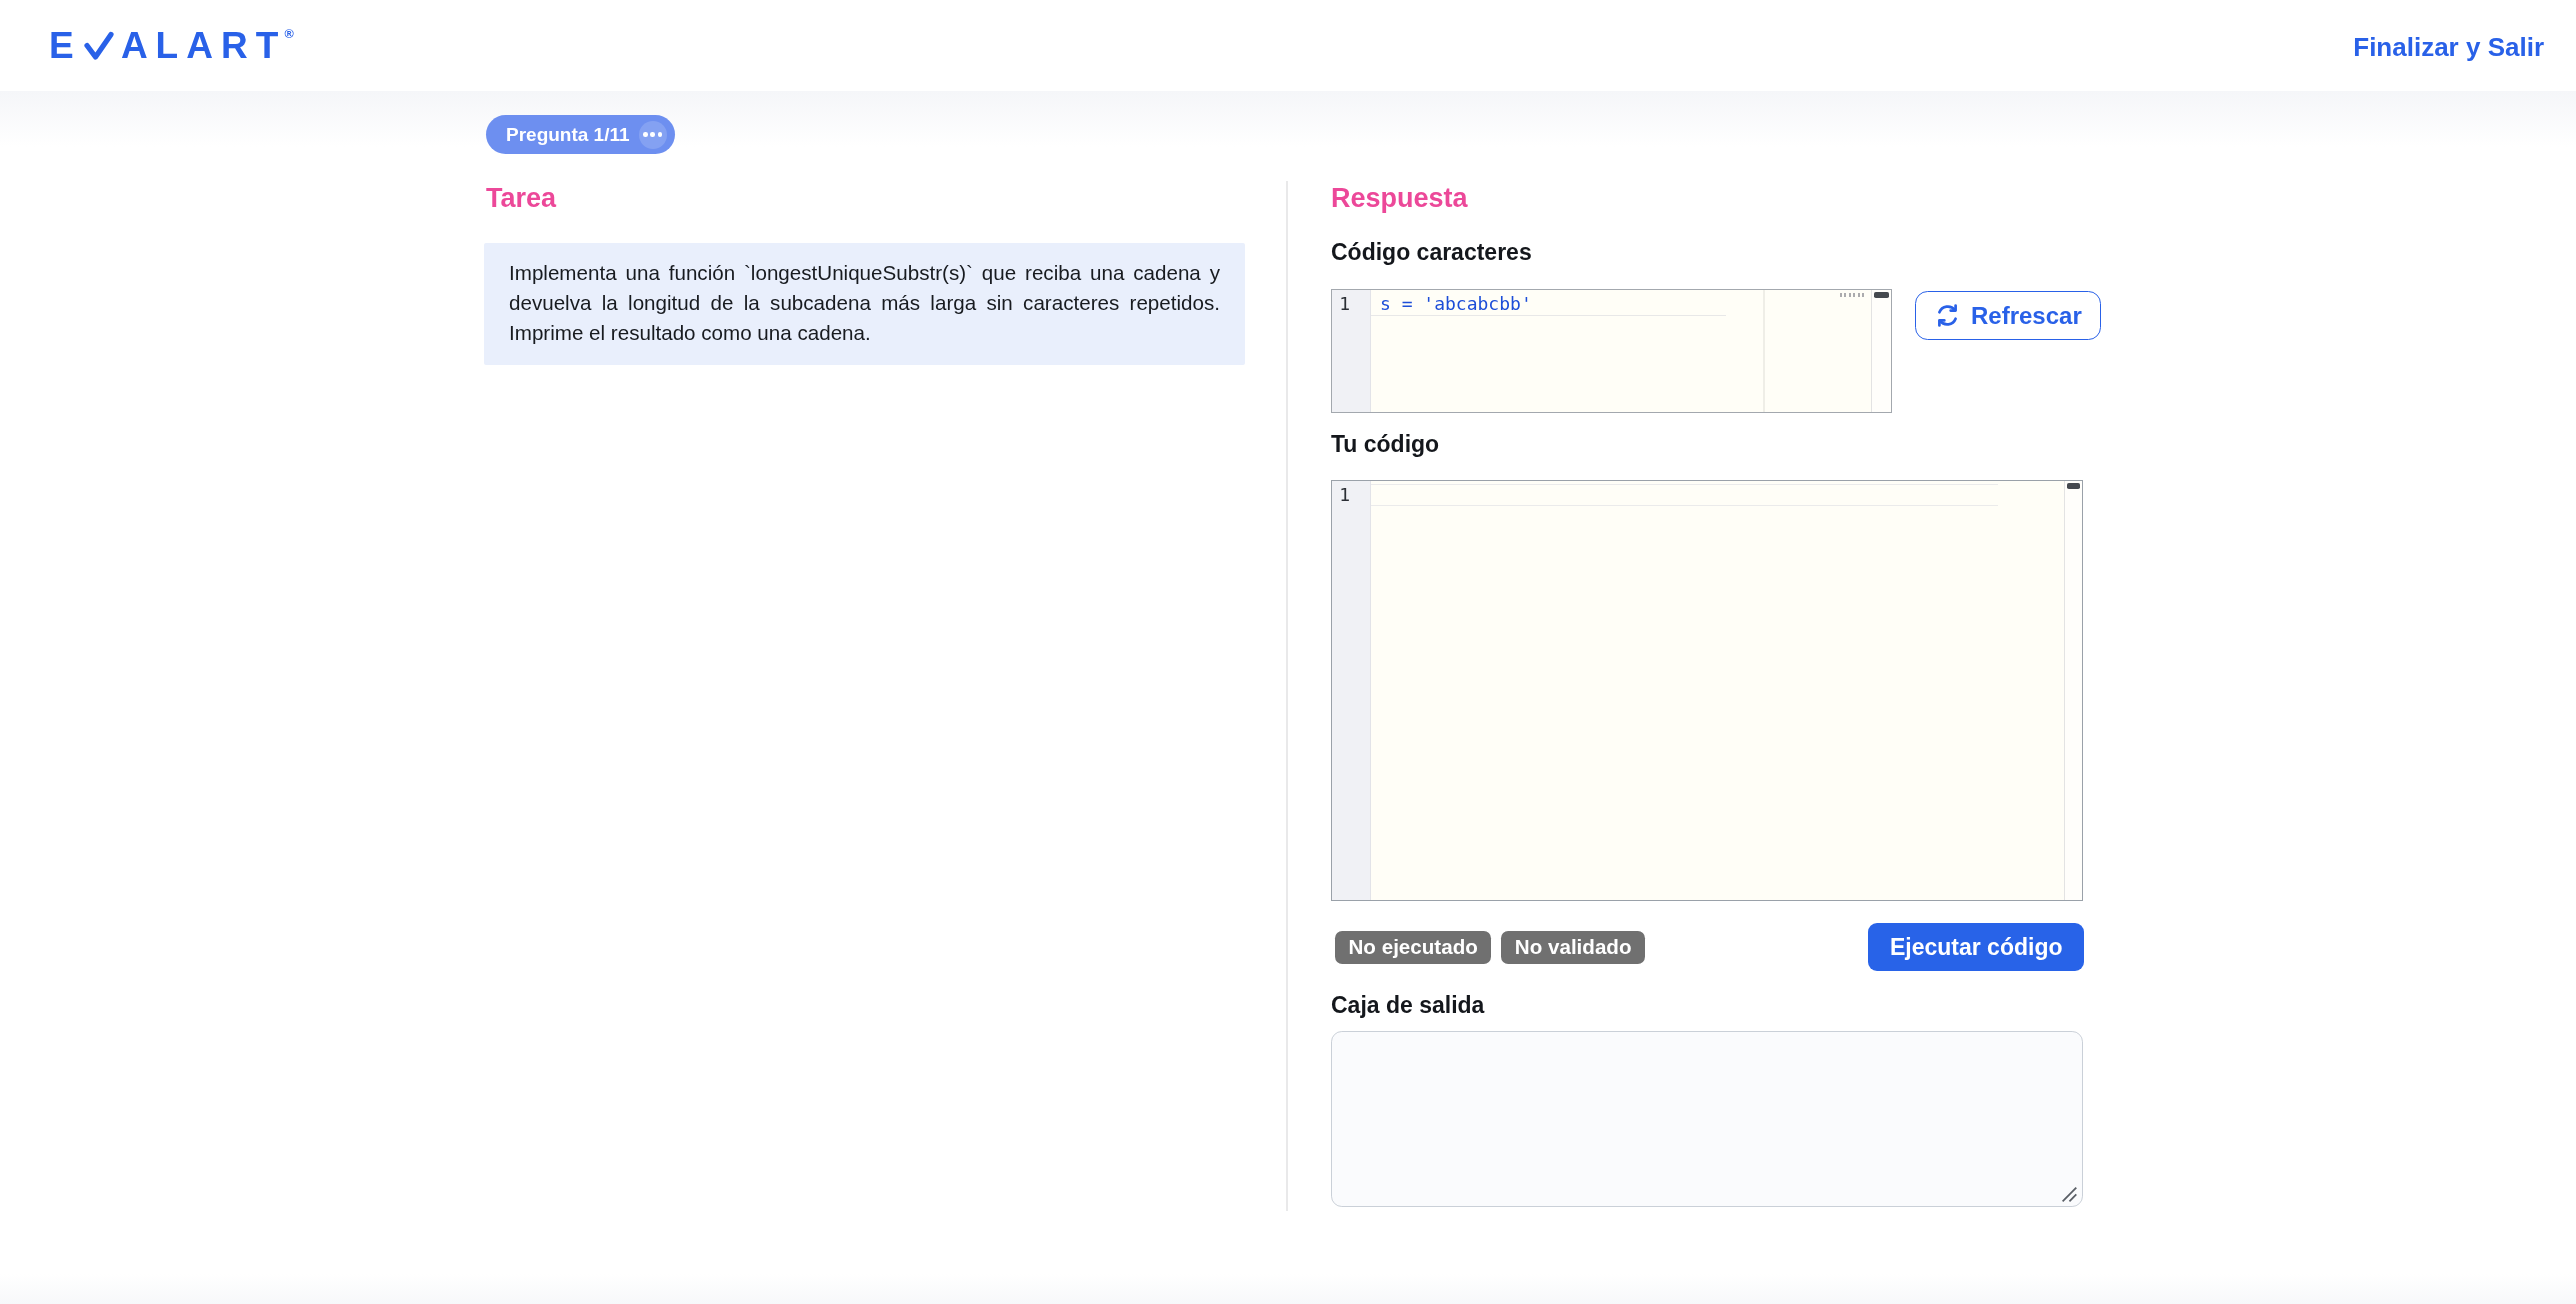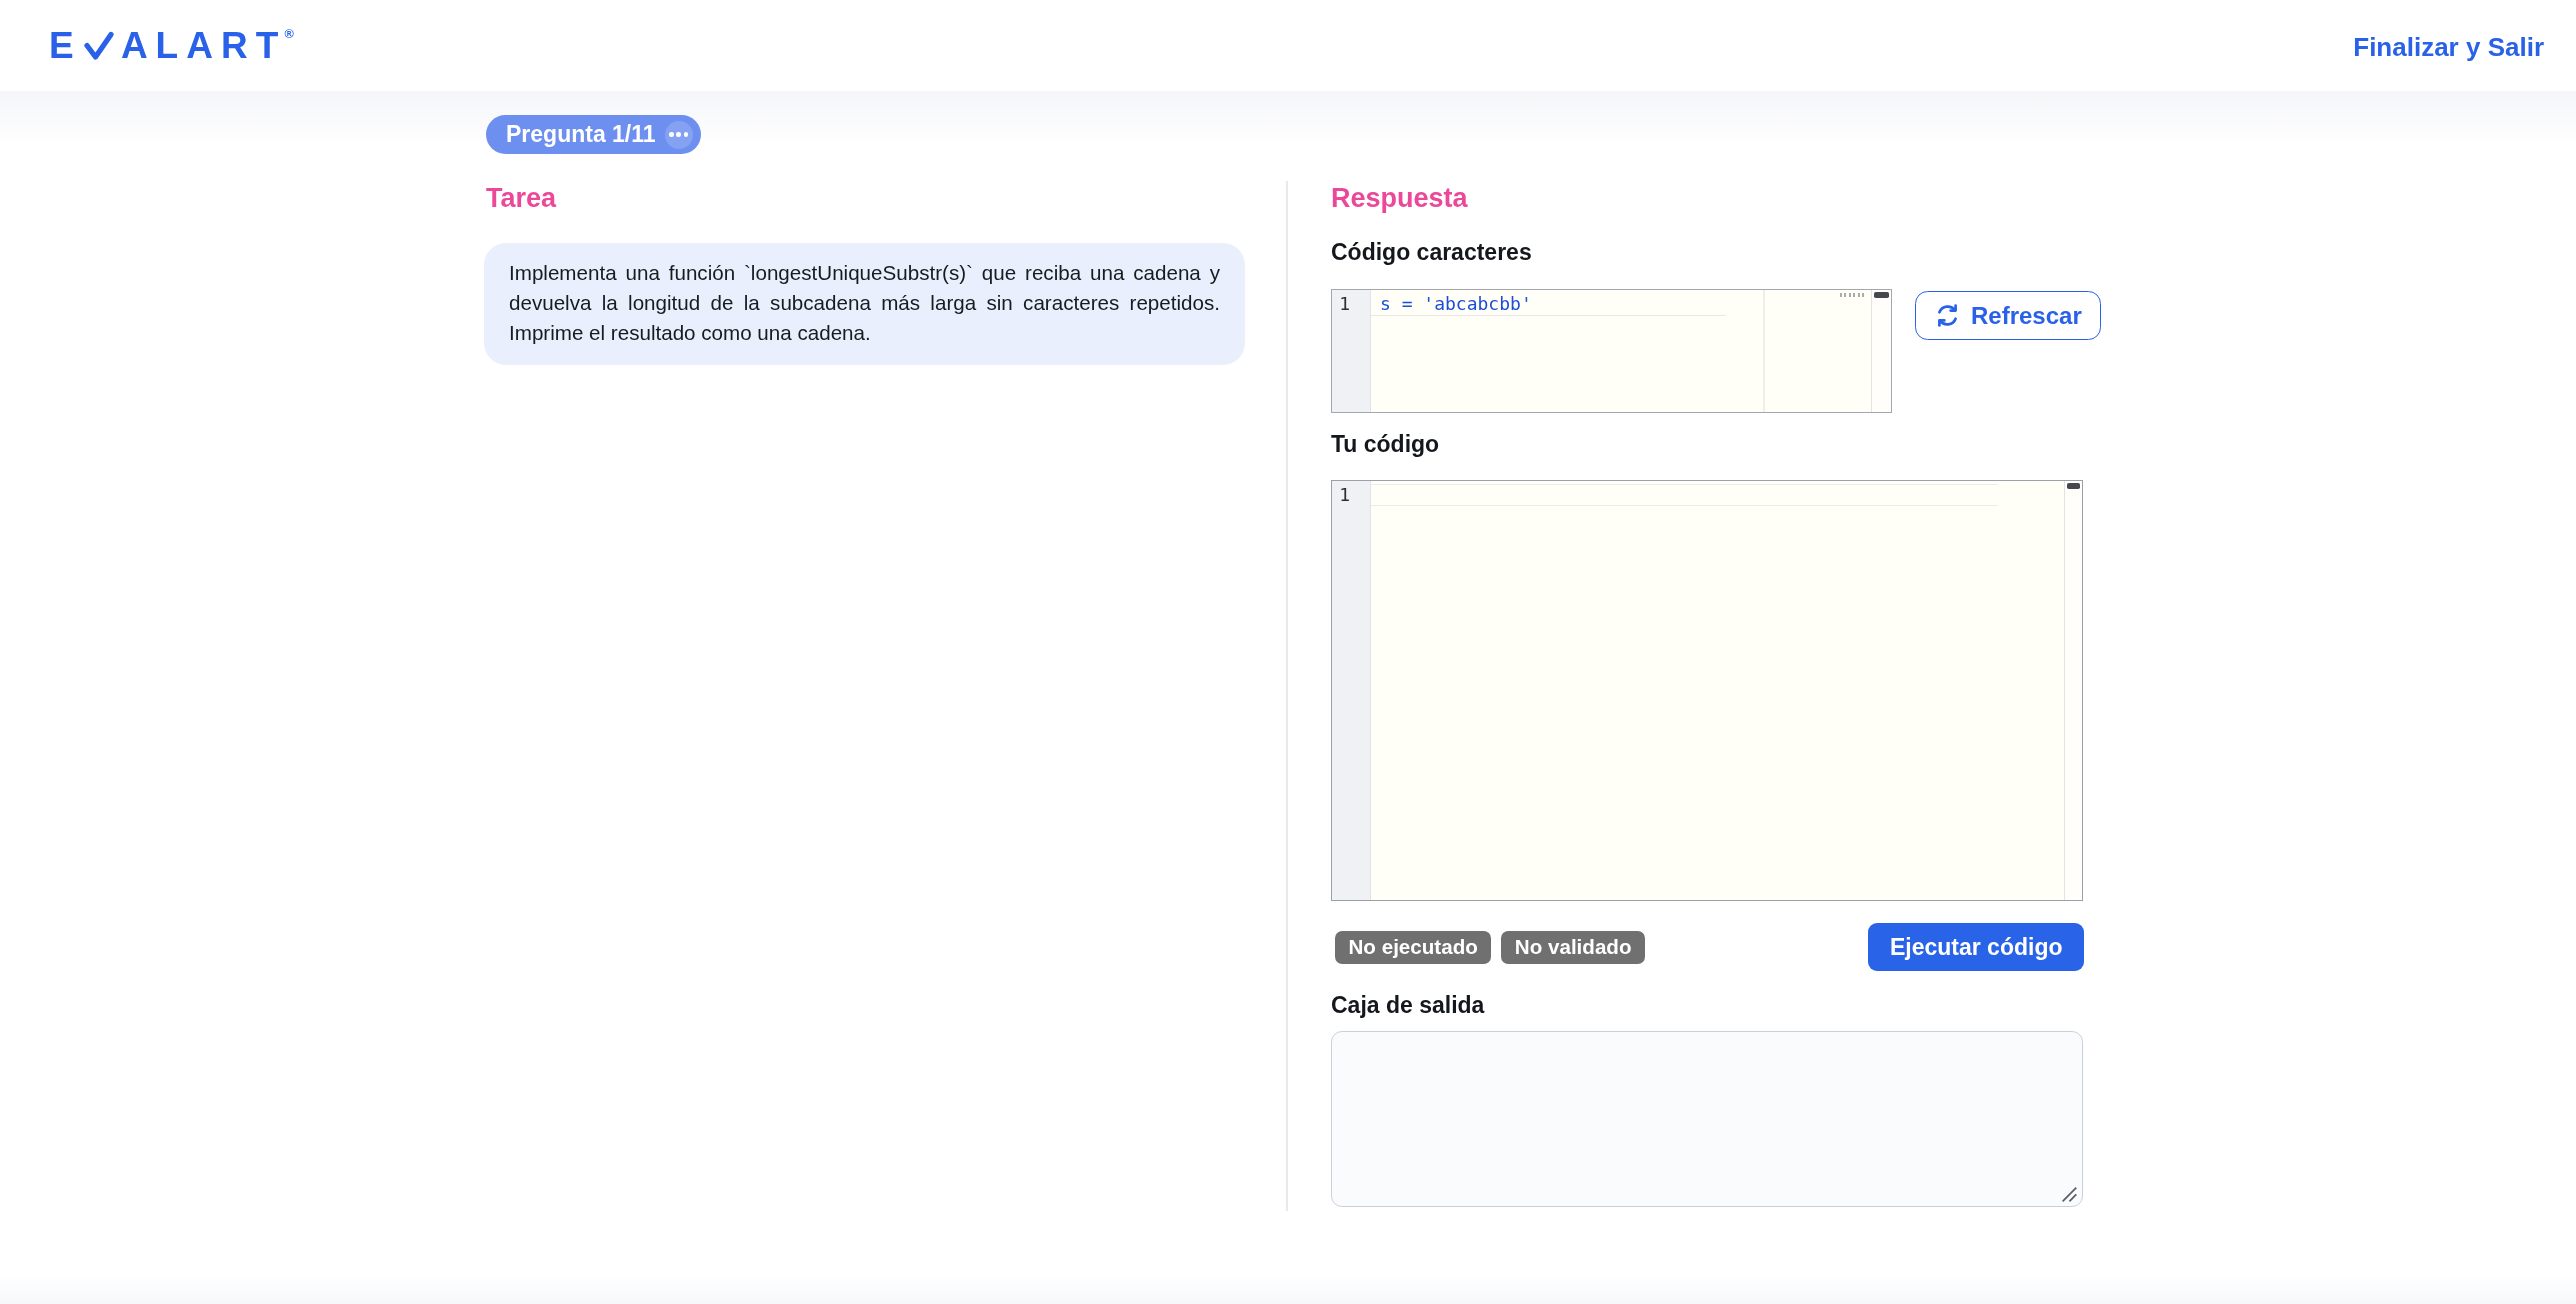--- a/index.html
+++ b/index.html
@@ -40,21 +40,21 @@
   }
 
   
   .question-badge {
     position: absolute; left: 486px; top: 115px; height: 39px;
     background: var(--badge-blue, #6d8ff0);
     border-radius: 20px;
     display: flex; align-items: center;
     padding: 0 8px 0 20px; gap: 9px;
   }
-  .question-badge .q-label { color: #fff; font-size: 23px; font-weight: 700; white-space: nowrap; }
+  .question-badge .q-label { color: #fff; font-size: 19px; font-weight: 700; white-space: nowrap; }
   .ellipsis-btn {
     width: 28px; height: 28px; border-radius: 50%;
     background: rgba(255,255,255,0.16); border: none; cursor: pointer;
     display: flex; align-items: center; justify-content: center; gap: 2.7px;
   }
   .ellipsis-btn .dot { width: 4.5px; height: 4.5px; border-radius: 50%; background: #fff; }
 
   
   .col-divider {
     position: absolute; left: 1286px; top: 181px; width: 1.8px; height: 1030px;
@@ -63,21 +63,21 @@
   h2.section-heading {
     position: absolute; font-size: 27px; font-weight: 800; color: #ec4899;
   }
   h3.sub-label {
     position: absolute; font-size: 23px; font-weight: 800; color: #14171c;
   }
 
   
   .task-box {
     position: absolute; left: 484px; top: 243px; width: 761px; height: 122px;
-    background: var(--task-bg, #e9effc); border-radius: 22px;
+    background: var(--task-bg, #e9effc); border-radius: 2px;
     padding: 15.2px 25px; overflow: hidden;
   }
   .task-box p {
     font-size: 20.6px; line-height: 30px; color: #181b20;
     text-align: justify;
   }
 
   
   .editor {
     position: absolute; background: #fffef7;

